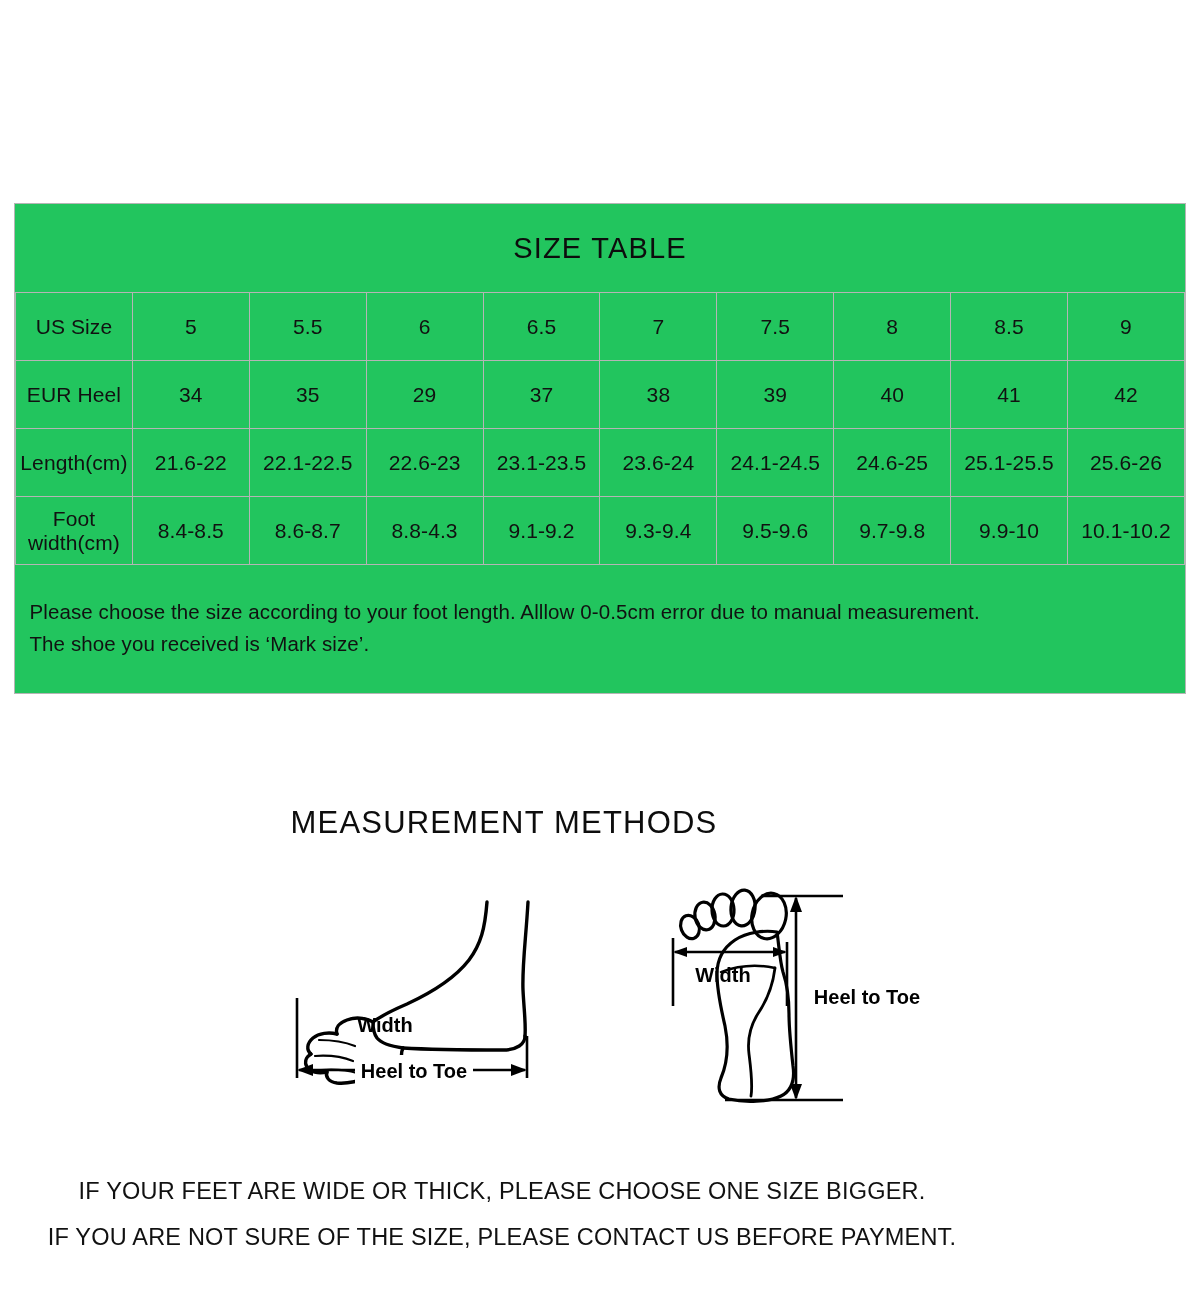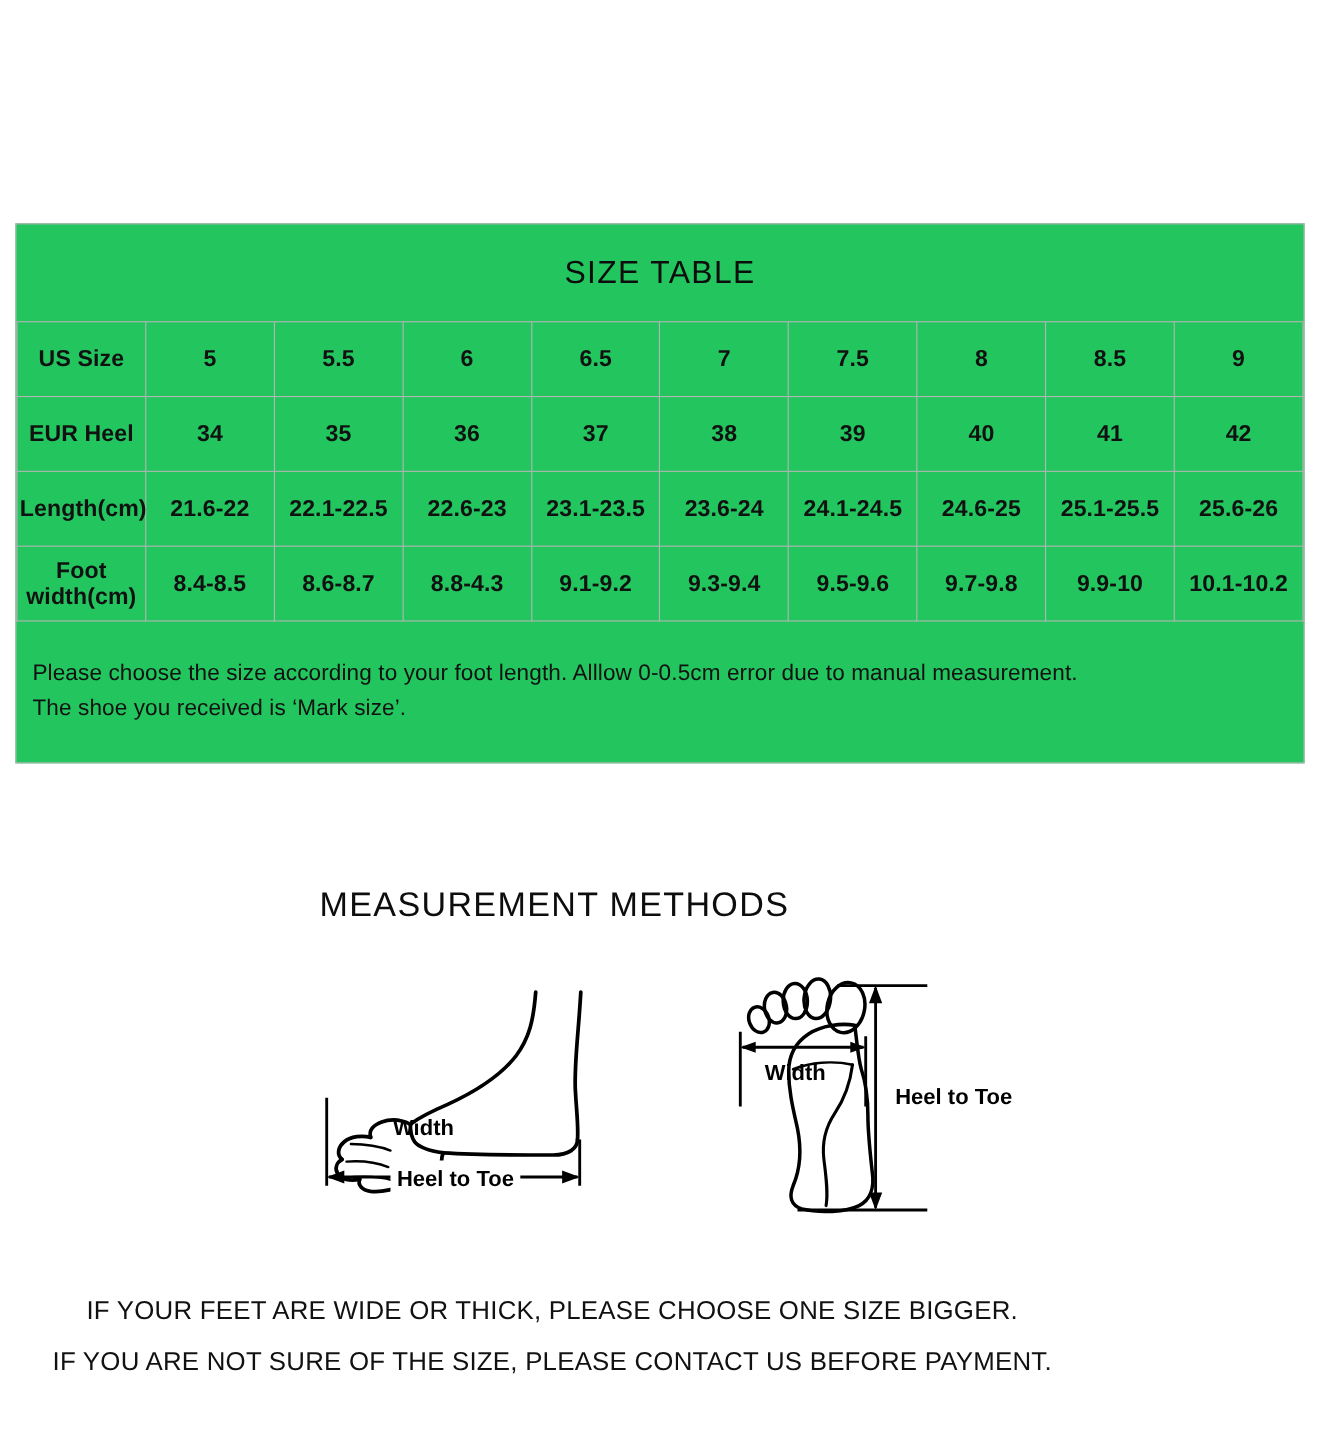--- a/index.html
+++ b/index.html
@@ -30,21 +30,21 @@
     width: 100%;
     border-collapse: collapse;
     table-layout: fixed;
   }
   table.size-table td {
     border: 1px solid #b5b5b5;
     text-align: center;
     vertical-align: middle;
     height: 67px;
     font-size: 21px;
-    font-weight: 700;
+    font-weight: 400;
     color: #111;
     padding: 0 2px;
     letter-spacing: 0.1px;
   }
   table.size-table td.rowhead {
     width: 174px;
   }
   table.size-table td.datacell {
     width: 110.8px;
   }
@@ -143,21 +143,21 @@
         <td class="datacell">7.5</td>
         <td class="datacell">8</td>
         <td class="datacell">8.5</td>
         <td class="datacell">9</td>
       </tr>
 
       <tr>
         <td class="rowhead">EUR Heel</td>
         <td class="datacell">34</td>
         <td class="datacell">35</td>
-        <td class="datacell">36</td>
+        <td class="datacell">29</td>
         <td class="datacell">37</td>
         <td class="datacell">38</td>
         <td class="datacell">39</td>
         <td class="datacell">40</td>
         <td class="datacell">41</td>
         <td class="datacell">42</td>
       </tr>
 
 
       <tr>

